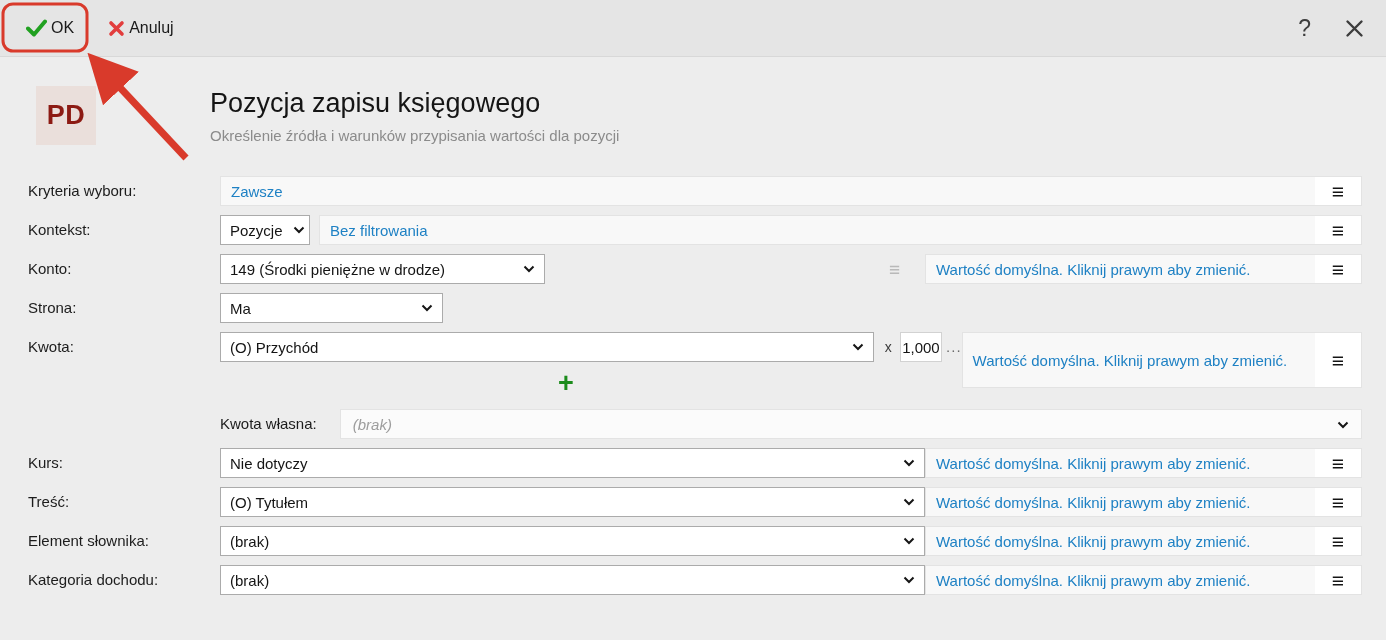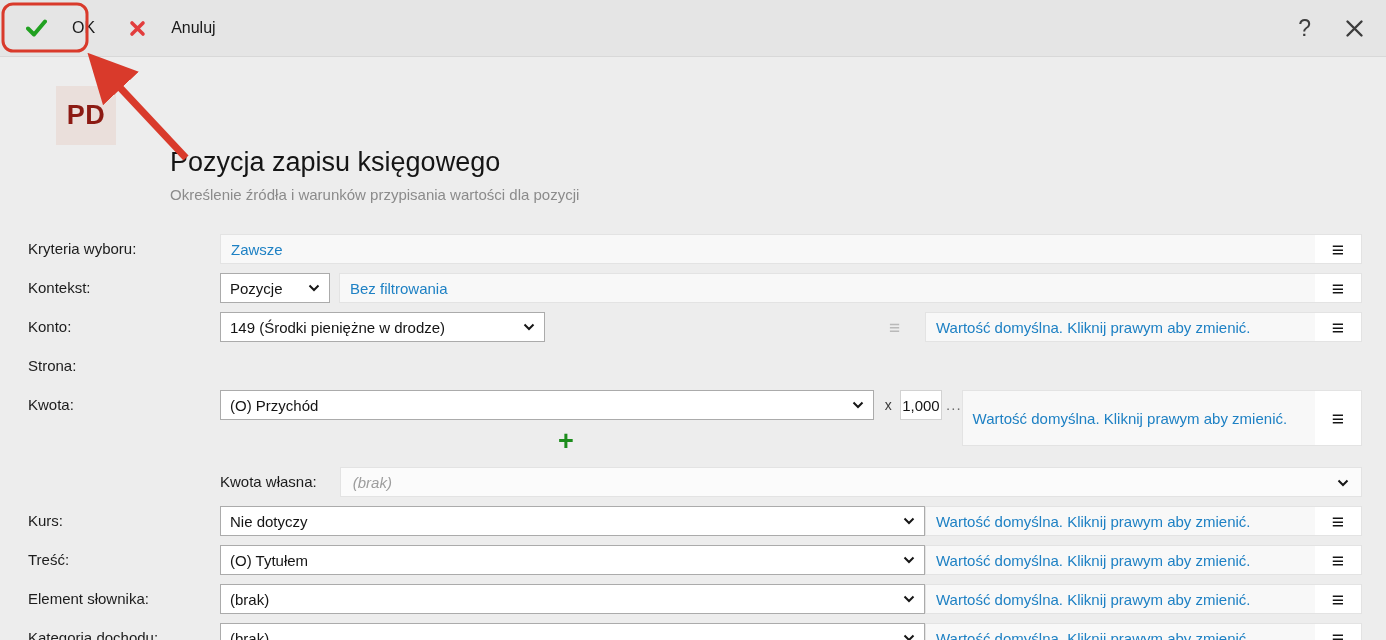--- a/index.html
+++ b/index.html
@@ -15,30 +15,30 @@
   
   .toolbar {
     height: 57px;
     background: #e5e5e5;
     border-bottom: 1px solid #d8d8d8;
     display: flex;
     align-items: center;
     padding: 0 22px 0 16px;
   }
   .tb-btn {
-    display: flex; align-items: center; gap: 25px;
+    display: flex; align-items: center; gap: 4px;
     font-size: 16px; color: #1a1a1a;
     cursor: default; padding: 6px 10px;
   }
   .tb-btn + .tb-btn { margin-left: 14px; }
   .tb-right { margin-left: auto; display: flex; align-items: center; gap: 34px; }
   .help-glyph { font-size: 23px; color: #3d3d3d; font-weight: 400; }
 
   
-  .header { display: flex; padding: 29px 0 0 56px; flex-direction: column; }
+  .header { display: flex; padding: 29px 0 0 36px; }
   .badge {
     width: 60px; height: 59px;
     background: #eadfdb;
     color: #8c1a13;
     font-size: 27px; font-weight: bold;
     display: flex; align-items: center; justify-content: center;
     letter-spacing: 0.5px;
   }
   .header-text { margin-left: 114px; padding-top: 2px; }
   .page-title { font-size: 27px; font-weight: 400; color: #151515; }
@@ -118,21 +118,21 @@
     display: flex; align-items: center;
     padding: 0 12px;
   }
   .placeholder { font-size: 15px; font-style: italic; color: #9d9d9d; }
   .combo-empty .chev { margin-left: auto; }
 
   .dd-konto { width: 325px; }
   .dd-strona { width: 223px; }
   .dd-kwota { width: 712px; text-align: center; }
   .dd-wide { width: 705px; }
-  .dd-kontekst { width: 110px; justify-content: space-between; }
+  .dd-kontekst { width: 90px; justify-content: space-between; }
   .field-kontekst { flex: 1; margin-left: 9px; }
   .field-kryteria { flex: 1; }
   .konto-hamb { margin-left: auto; margin-right: 0; align-self: center; }
   .konto-field { margin-left: 25px; width: 437px; }
 
   
   .annotation-overlay {
     position: absolute; left: 0; top: 0;
     width: 1386px; height: 640px;
     pointer-events: none;
@@ -226,20 +226,30 @@
         <div class="vtext">Wartość domyślna. Kliknij prawym aby zmienić.</div>
         <div class="hamb-seg">
             <span class="hamb-icon">≡</span>
           </div>
       </div>
     </div>
   </div>
 
   <div class="frow">
     <div class="flabel">Strona:</div>
+    <div class="fcontent">
+      <div class="dropdown dd-strona">
+        <span>Ma</span>
+        <span class="chev">
+            <svg width="12" height="8" viewBox="0 0 12 8">
+              <path d="M1.5 1.5 L6 6 L10.5 1.5" fill="none" stroke="#161616" stroke-width="2"></path>
+            </svg>
+          </span>
+      </div>
+    </div>
   </div>
 
   <div class="frow" style="overflow:visible;">
     <div class="flabel">Kwota:</div>
     <div class="fcontent">
       <div class="dropdown dd-kwota">
         <span>(O) Przychód</span>
         <span class="chev">
             <svg width="12" height="8" viewBox="0 0 12 8">
               <path d="M1.5 1.5 L6 6 L10.5 1.5" fill="none" stroke="#161616" stroke-width="2"></path>

